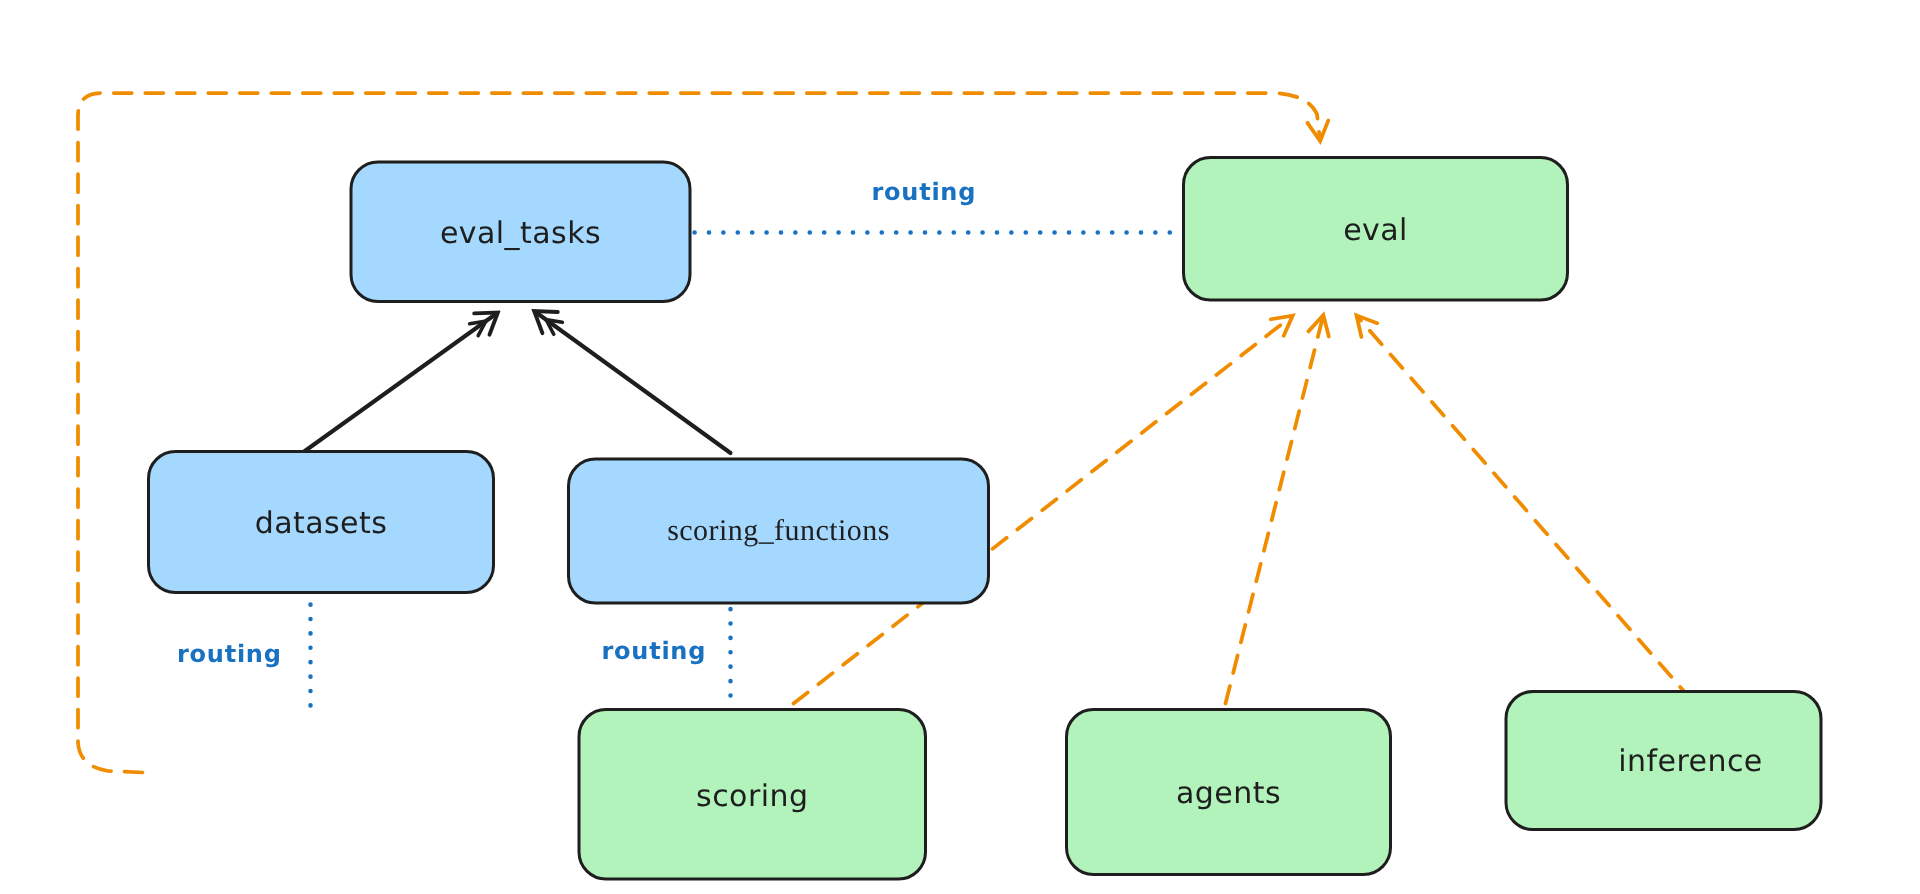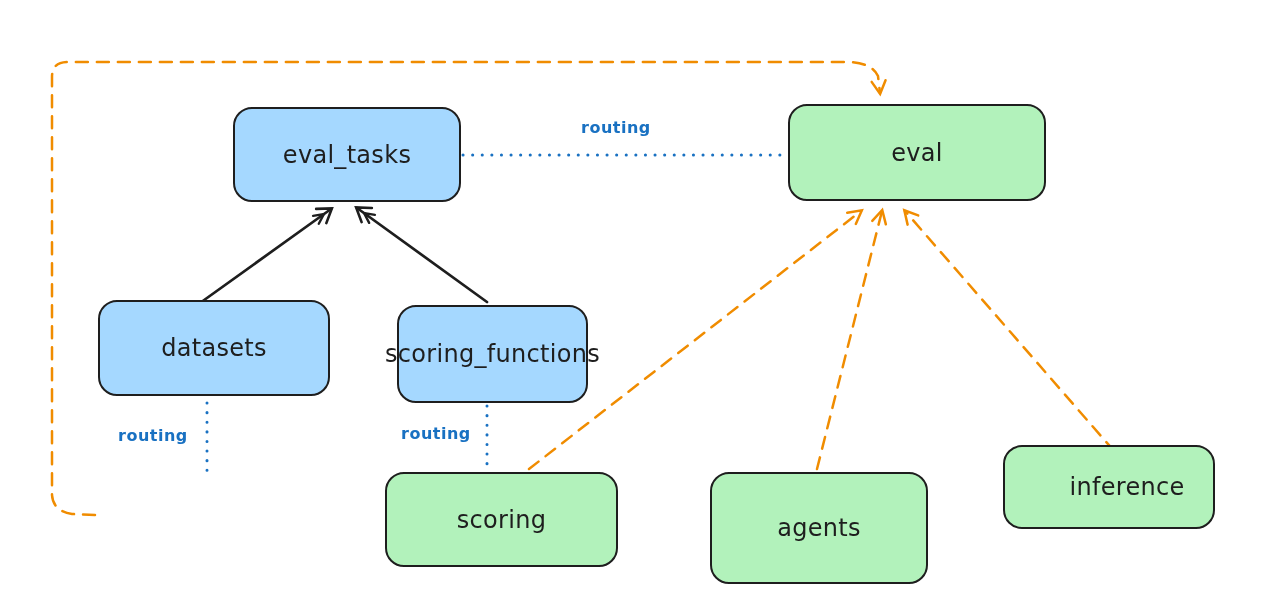--- a/index.html
+++ b/index.html
@@ -18,21 +18,21 @@
   }
   .node {
     position: absolute;
     box-sizing: border-box;
     display: flex;
     align-items: center;
     justify-content: center;
     border: 2.5px solid #1e1e1e;
     border-radius: 19px;
     color: #1e1e1e;
-    font-size: 24px;
+    font-size: 20px;
     letter-spacing: 0.3px;
   }
   .node--blue  { background: #a5d8ff; }
   .node--green { background: #b2f2bb; }
   .edge-label {
     position: absolute;
     color: #1971c2;
     font-size: 16px;
     font-weight: 600;
     letter-spacing: 0.5px;
@@ -73,34 +73,34 @@
   </div>
 
   <div class="node node--green" style="left:788px; top:104px; width:258px; height:97px;">
     <span>eval</span>
   </div>
 
   <div class="node node--blue" style="left:98px; top:300px; width:232px; height:96px;">
     <span>datasets</span>
   </div>
 
-  <div class="node node--blue" style="left:397px; top:305px; width:191px; height:98px;">
+  <div class="node node--blue" style="left:378px; top:305px; width:282px; height:98px;font-family:Liberation Serif, serif;">
     <span>scoring_functions</span>
   </div>
 
 
-  <div class="node node--green" style="left:385px; top:472px; width:233px; height:95px;">
+  <div class="node node--green" style="left:385px; top:472px; width:233px; height:115px;">
     <span>scoring</span>
   </div>
 
   <div class="node node--green" style="left:710px; top:472px; width:218px; height:112px;">
     <span>agents</span>
   </div>
 
-  <div class="node node--green" style="left:1003px; top:445px; width:212px; height:84px;padding-left:36px;">
+  <div class="node node--green" style="left:1003px; top:460px; width:212px; height:94px;padding-left:36px;">
     <span>inference</span>
   </div>
 
   <div class="edge-label" style="left:581px; top:118px;">routing</div>
   <div class="edge-label" style="left:118px; top:426px;">routing</div>
   <div class="edge-label" style="left:401px; top:424px;">routing</div>
 
 </div>
 
 </body></html>

